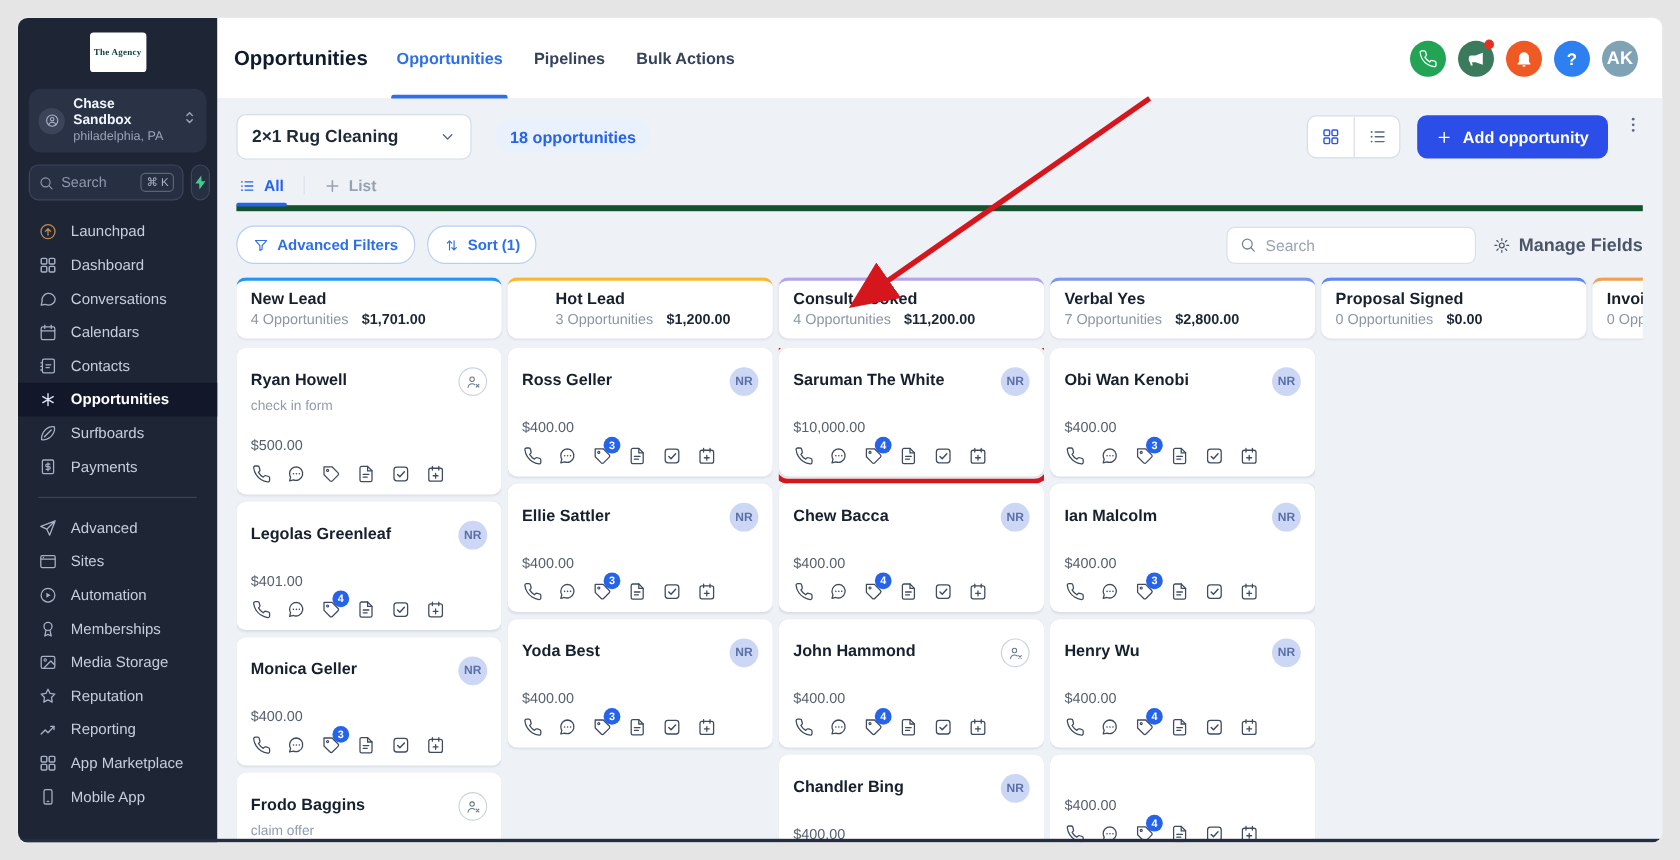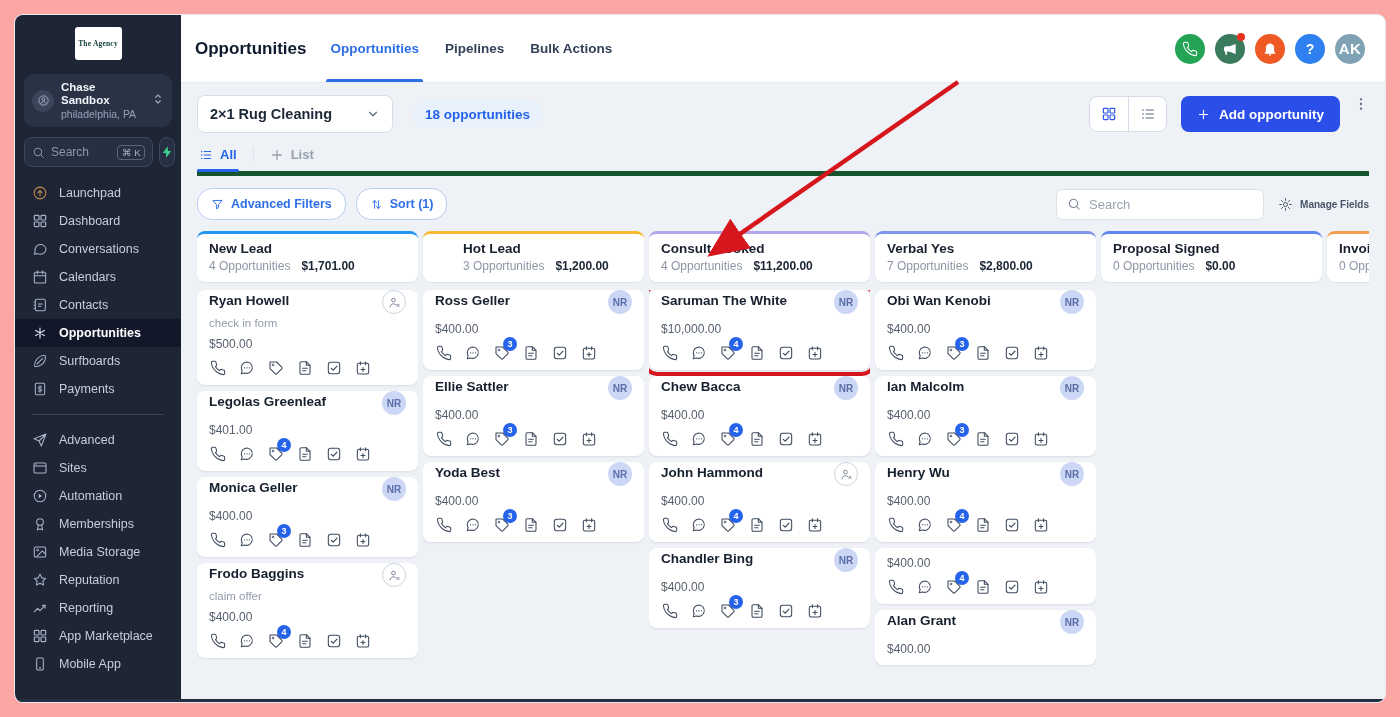--- a/index.html
+++ b/index.html
@@ -1,17 +1,17 @@
 <!DOCTYPE html>
 <html><head>
 <meta charset="utf-8">
 <style>
   * { margin:0; padding:0; box-sizing:border-box; }
   html,body { width:1400px; height:717px; background:#fff; font-family:"Liberation Sans", sans-serif; }
-  .page { position:relative; width:1400px; height:717px; background:#fca5a5; overflow:hidden; }
+  .page { position:relative; width:1400px; height:717px; background:#e5e5e5; overflow:hidden; }
   .app { position:absolute; left:15px; top:15px; width:1370px; height:687px; border-radius:8px; overflow:hidden; display:flex; background:#eef1f6; box-shadow:0 0 0 1px #e8eaee; }
   .app::after{content:""; position:absolute; left:0; right:0; bottom:0; height:3px; background:#252d40; z-index:6;}
 
   
   .sidebar { width:166px; flex:0 0 166px; background:#1e2535; color:#c6cede; display:flex; flex-direction:column; position:relative; z-index:2; }
   .logo-box { width:47px; height:33px; background:#fff; border-radius:3px; margin:12px auto 6px; display:flex; align-items:center; justify-content:center; }
   .logo-box span { font-family:"Liberation Serif", serif; font-size:7.5px; font-weight:700; color:#16413e; letter-spacing:.2px; }
   .switcher { margin:8px 9px 0; background:#2a3246; border-radius:10px; padding:7px 8px; display:flex; align-items:center; gap:7px; cursor:pointer; }
   .sw-avatar { width:22px; height:22px; border-radius:50%; background:#3b4459; color:#aeb8cc; display:flex; align-items:center; justify-content:center; flex:0 0 22px; }
   .sw-avatar svg{width:13px;height:13px;}
@@ -75,43 +75,43 @@
   .vsep { width:1px; height:15px; background:#dde2ea; margin-bottom:7px; }
 
   .filters { margin-top:12px; display:flex; align-items:center; gap:10px; flex:0 0 auto; }
   .pill { height:29px; border-radius:15px; border:1px solid #b9cef2; background:#fff; color:#2e6fe8; font-size:12.5px; font-weight:700; padding:15px 13px; display:flex; align-items:center; gap:7px; cursor:pointer; }
   .pill svg { width:13px; height:13px; }
   .f-right { margin-left:auto; display:flex; align-items:center; gap:14px; }
   .search-box { width:208px; height:31px; background:#fff; border:1px solid #dbe1ea; border-radius:7px; display:flex; align-items:center; padding:0 10px; gap:8px; }
   .search-box svg { width:14px; height:14px; color:#7a8494; }
   .search-box input { border:none; outline:none; background:transparent; font-size:13px; width:150px; color:#344; font-family:inherit; }
   .search-box input::placeholder { color:#9aa3b2; }
-  .manage { display:flex; align-items:center; gap:7px; color:#4a5568; font-size:10px; font-weight:700; cursor:pointer; }
+  .manage { display:flex; align-items:center; gap:7px; color:#4a5568; font-size:15px; font-weight:700; cursor:pointer; }
   .manage svg { width:15px; height:15px; }
 
   
   .board { margin-top:11px; flex:1; min-height:0; display:flex; gap:5px; overflow:hidden; }
   .col { width:221px; flex:0 0 221px; display:flex; flex-direction:column; min-height:0; }
   .col-head { background:#fff; border-radius:8px; border-top:3px solid #888; box-shadow:0 1px 2px rgba(20,30,50,.07); padding:7px 12px 9px; flex:0 0 auto; cursor:grab; }
   .acc-0 { border-top-color:#2196f3; } .acc-1 { border-top-color:#f8b931;padding-left:40px; } .acc-2 { border-top-color:#b4a5ea; }
   .acc-3 { border-top-color:#7e97ea; } .acc-4 { border-top-color:#5f86f2; } .acc-5 { border-top-color:#f0a050; }
   .col-title { font-size:13.5px; font-weight:700; color:#18202e; white-space:nowrap; }
   .col-stats { margin-top:3px; display:flex; gap:11px; align-items:baseline; white-space:nowrap; }
   .col-count { font-size:12px; color:#8c95a6; }
   .col-total { font-size:12px; font-weight:700; color:#1c2533; }
   .cards { margin-top:8px; display:flex; flex-direction:column; gap:6px; overflow:hidden; flex:1; min-height:0; }
-  .card { background:#fff; border-radius:8px; box-shadow:0 1px 2px rgba(16,24,40,.09); padding:0 12px 9px; flex:0 0 auto; cursor:grab; }
+  .card { background:#fff; border-radius:8px; box-shadow:0 1px 2px rgba(16,24,40,.09); padding:16px 12px 9px; flex:0 0 auto; cursor:grab; }
   .card.highlight { outline:4px solid #d6161d; outline-offset:2px; }
   .card-top { display:flex; justify-content:space-between; align-items:flex-start; gap:8px; }
   .c-name { font-size:13.5px; font-weight:700; color:#17202e; line-height:17px; padding-top:2px; }
   .avatar { width:24px; height:24px; border-radius:50%; background:#ccd7f5; color:#5b6ea8; font-size:10px; font-weight:700; display:flex; align-items:center; justify-content:center; flex:0 0 24px; cursor:pointer; }
   .avatar.un { background:#fff; border:1px solid #ccd4e0; color:#6a7587; }
   .avatar.un svg { width:13px; height:13px; }
   .c-sub { margin-top:3px; font-size:11.5px; color:#939cad; }
-  .c-amount { margin-top:8px; font-size:12px; color:#57606e; }
+  .c-amount { margin-top:19px; font-size:12px; color:#57606e; }
   .c-icons { margin-top:8px; display:flex; align-items:center; gap:12px; color:#3f4b5e; }
   .ciw { position:relative; width:17px; height:17px; display:flex; align-items:center; justify-content:center; cursor:pointer; }
   .ciw svg { width:16px; height:16px; }
   .badge { position:absolute; top:-7px; right:-7px; min-width:14px; height:14px; border-radius:7px; background:#2563eb; color:#fff; font-size:9px; font-weight:700; display:flex; align-items:center; justify-content:center; padding:0 3px; }
   .badge:empty { display:none; }
 
   .annot { position:absolute; left:0; top:0; width:1400px; height:717px; pointer-events:none; z-index:50; }
   .hidden-defs { position:absolute; width:0; height:0; overflow:hidden; }
 </style>
 </head>

